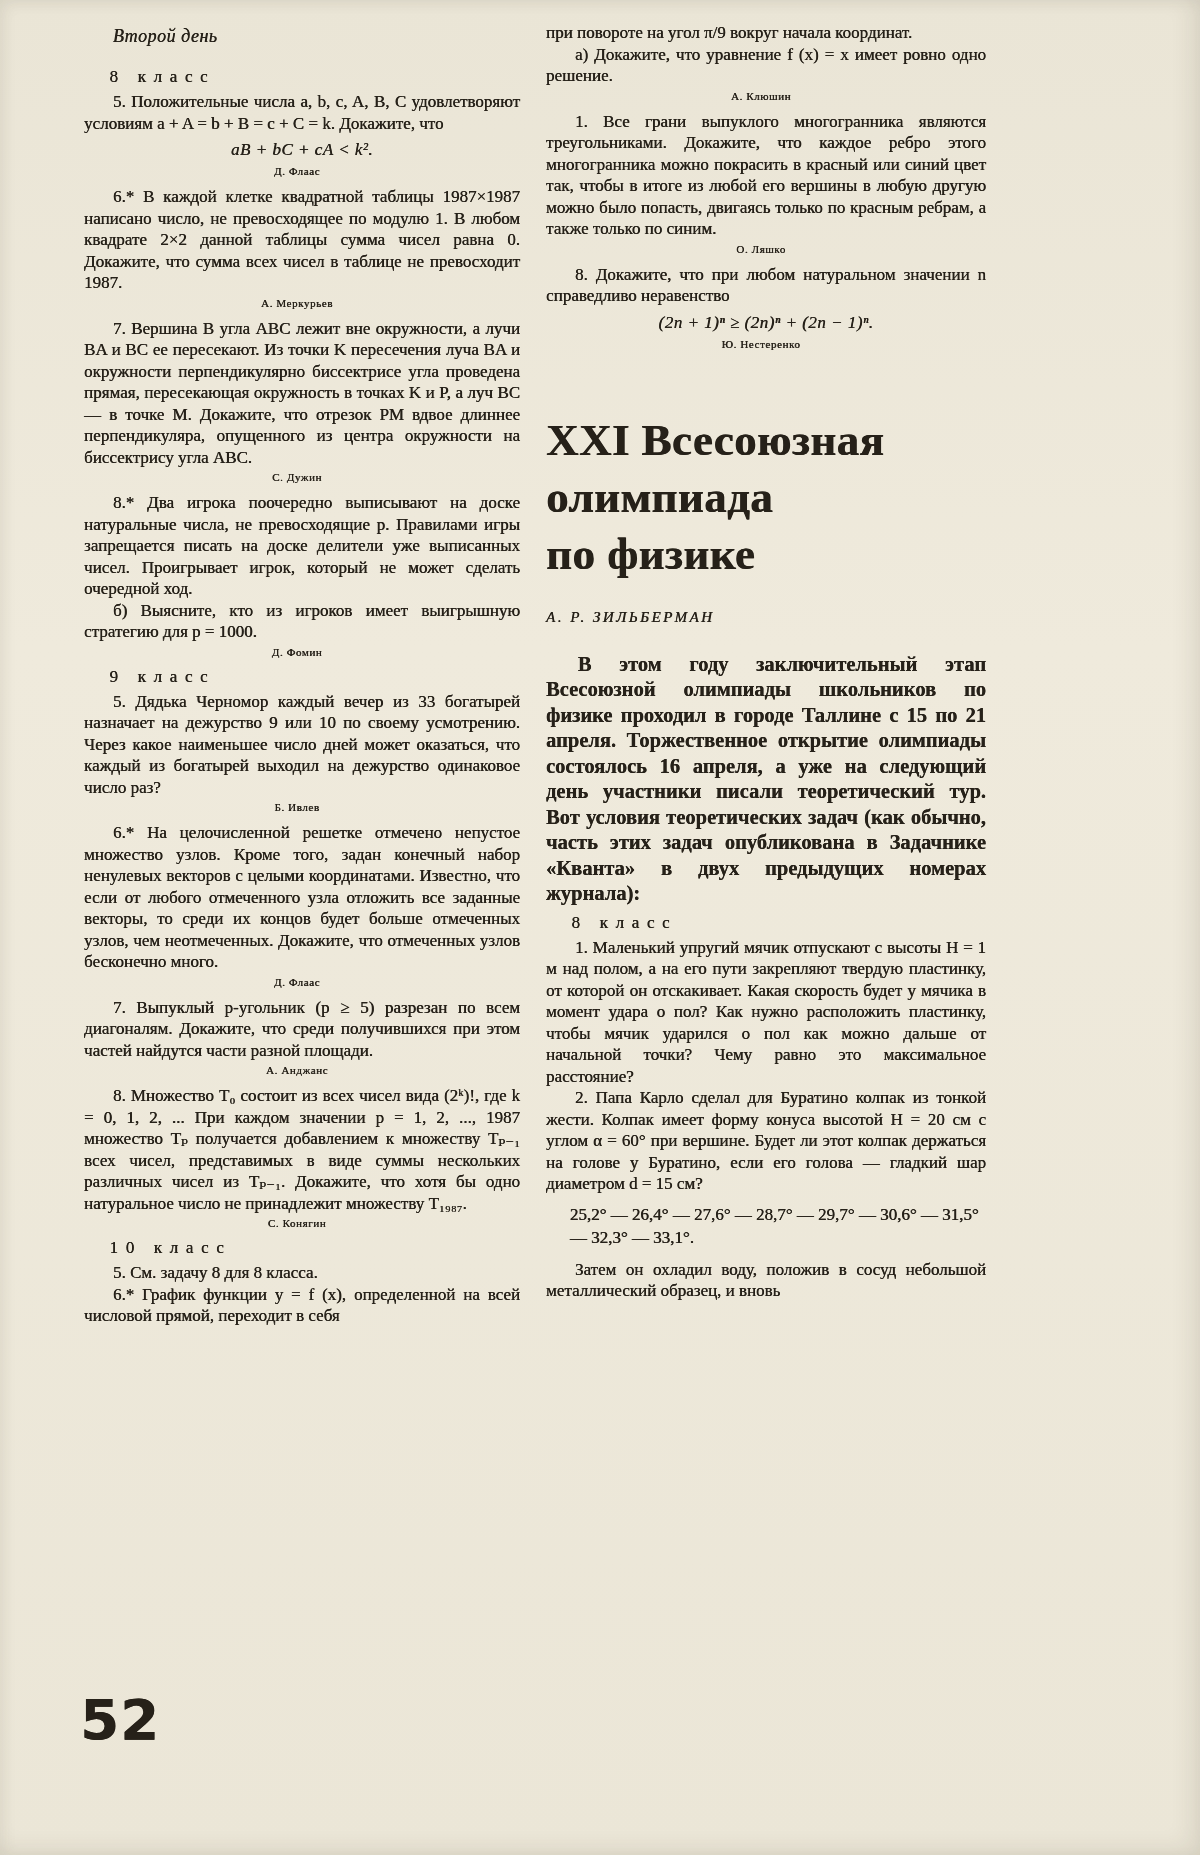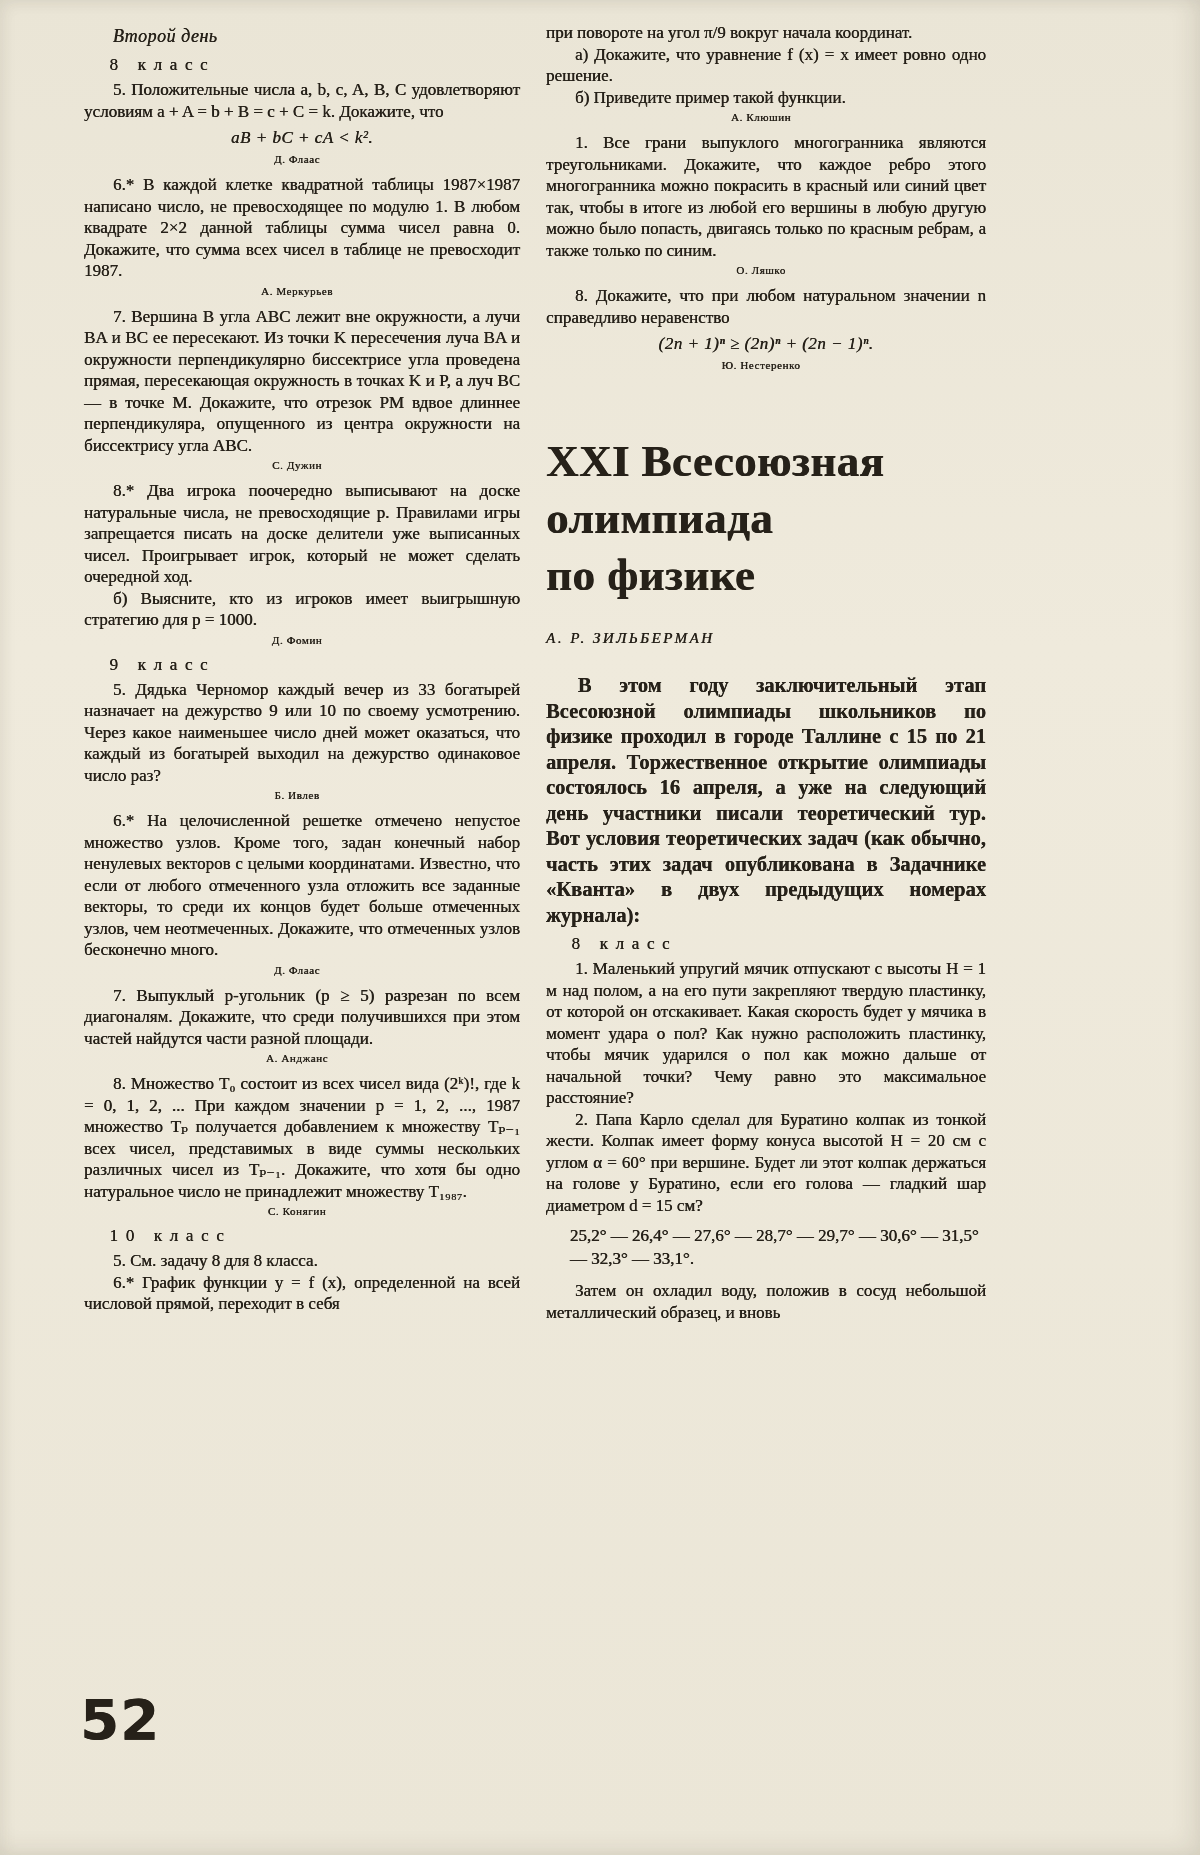--- a/index.html
+++ b/index.html
@@ -19,21 +19,21 @@
     overflow: hidden;
   }
   .col { position: absolute; top: 26px; width: 436px; }
   .col-left  { left: 84px; }
   .col-right { left: 546px; top: 22px; width: 440px; }
 
   .day-heading {
     font-style: italic;
     font-size: 18px;
     padding-left: 1.6em;
-    margin-bottom: 8px;
+    margin-bottom: 20px;
     letter-spacing: 0.5px;
   }
   .class-heading {
     font-size: 17px;
     padding-left: 1.5em;
     letter-spacing: 0.45em;
     margin: 6px 0 4px 0;
     white-space: nowrap;
   }
   .para {
@@ -128,21 +128,20 @@
     <p class="para">8. Множество T₀ состоит из всех чисел вида (2ᵏ)!, где k = 0, 1, 2, ... При каждом значении p = 1, 2, ..., 1987 множество Tₚ получается добавлением к множеству Tₚ₋₁ всех чисел, представимых в виде суммы нескольких различных чисел из Tₚ₋₁. Докажите, что хотя бы одно натуральное число не принадлежит множеству T₁₉₈₇.</p>
     <p class="author">С. Конягин</p>
     <p class="class-heading">10 класс</p>
     <p class="para">5. См. задачу 8 для 8 класса.</p>
     <p class="para">6.* График функции y = f (x), определенной на всей числовой прямой, переходит в себя</p>
   </div>
 
   <div class="col col-right">
     <p class="para no-indent">при повороте на угол π/9 вокруг начала координат.</p>
     <p class="para">а) Докажите, что уравнение f (x) = x имеет ровно одно решение.</p>
-    <p class="para">б) Приведите пример такой функции.</p>
     <p class="author">А. Клюшин</p>
     <p class="para">1. Все грани выпуклого многогранника являются треугольниками. Докажите, что каждое ребро этого многогранника можно покрасить в красный или синий цвет так, чтобы в итоге из любой его вершины в любую другую можно было попасть, двигаясь только по красным ребрам, а также только по синим.</p>
     <p class="author">О. Ляшко</p>
     <p class="para">8. Докажите, что при любом натуральном значении n справедливо неравенство</p>
     <p class="formula">(2n + 1)ⁿ ≥ (2n)ⁿ + (2n − 1)ⁿ.</p>
     <p class="author">Ю. Нестеренко</p>
 
     <div class="article">
       <h1 class="article-title">
         <div>XXI Всесоюзная</div>

